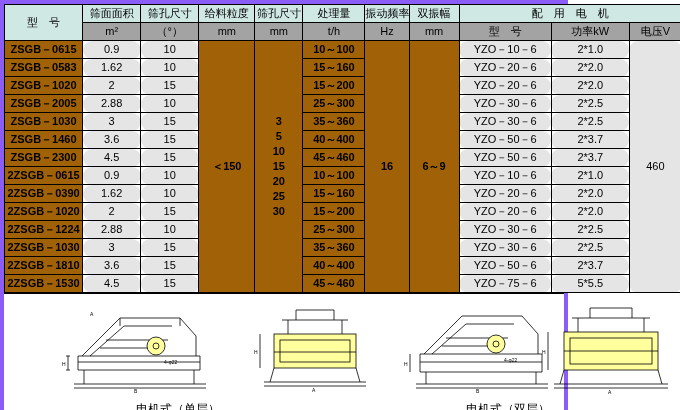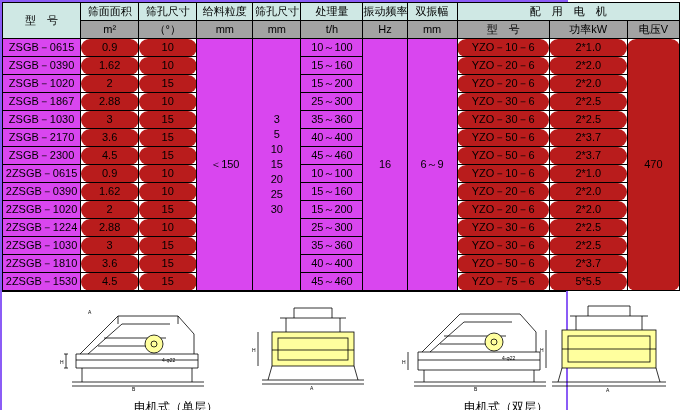--- a/index.html
+++ b/index.html
@@ -4,40 +4,40 @@
 <style>
   html,body{margin:0;padding:0;}
   body{
     width:680px;height:410px;
     background:#ffffff;
     font-family:"Liberation Sans","DejaVu Sans",sans-serif;
     font-size:11px;
     color:#000;
     overflow:hidden;
   }
-  #wrap{position:relative;width:568px;height:410px;box-sizing:border-box;border:2px solid #8b5cf6;}
+  #wrap{position:relative;width:568px;height:410px;box-sizing:border-box;border:4px solid #8b5cf6;}
   table.spec{
     border-collapse:collapse;
     width:678px;
     table-layout:fixed;
   }
   table.spec td,table.spec th{
     border:1px solid #000;
     text-align:center;
     vertical-align:middle;
     padding:0;
     font-size:11px;
     line-height:13px;
     height:17px;
     white-space:nowrap;
   }
   .hdr{background:#cfe8e4;font-weight:normal;height:20px;}
   .hdr2{background:#a3a3a3;height:20px;}
-  .cyan{background:#d946ef;}
-  .yellow{background:#b91c1c;border-radius:9px;}
+  .cyan{background:#a16207;font-weight:bold;}
+  .yellow{background:#e5e5e5;border-radius:9px;}
   .merge-v{vertical-align:middle;}
   .drawings{
     position:relative;
     height:128px;
     background:#ffffff;
     border-top:1px solid #000;
   }
   .fig{
     position:absolute;
     top:2px;
@@ -106,56 +106,56 @@
           <td class="cyan">ZSGB－0615</td>
           <td class="yellow">0.9</td>
           <td class="yellow">10</td>
           <td class="cyan merge-v" rowspan="14">＜150</td>
           <td class="cyan merge-v" rowspan="14" style="line-height: 15px; white-space: normal;">3<br>5<br>10<br>15<br>20<br>25<br>30</td>
           <td class="cyan">10～100</td>
           <td class="cyan merge-v" rowspan="14">16</td>
           <td class="cyan merge-v" rowspan="14">6～9</td>
           <td class="yellow">YZO－10－6</td>
           <td class="yellow">2*1.0</td>
-          <td class="yellow merge-v" rowspan="14">470</td>
-        </tr>
-        <tr>
-          <td class="cyan">ZSGB－0390</td>
+          <td class="yellow merge-v" rowspan="14">460</td>
+        </tr>
+        <tr>
+          <td class="cyan">ZSGB－0583</td>
           <td class="yellow">1.62</td>
           <td class="yellow">10</td>
           <td class="cyan">15～160</td>
           <td class="yellow">YZO－20－6</td>
           <td class="yellow">2*2.0</td>
         </tr>
         <tr>
           <td class="cyan">ZSGB－1020</td>
           <td class="yellow">2</td>
           <td class="yellow">15</td>
           <td class="cyan">15～200</td>
           <td class="yellow">YZO－20－6</td>
           <td class="yellow">2*2.0</td>
         </tr>
         <tr>
-          <td class="cyan">ZSGB－1867</td>
+          <td class="cyan">ZSGB－2005</td>
           <td class="yellow">2.88</td>
           <td class="yellow">10</td>
           <td class="cyan">25～300</td>
           <td class="yellow">YZO－30－6</td>
           <td class="yellow">2*2.5</td>
         </tr>
         <tr>
           <td class="cyan">ZSGB－1030</td>
           <td class="yellow">3</td>
           <td class="yellow">15</td>
           <td class="cyan">35～360</td>
           <td class="yellow">YZO－30－6</td>
           <td class="yellow">2*2.5</td>
         </tr>
         <tr>
-          <td class="cyan">ZSGB－2170</td>
+          <td class="cyan">ZSGB－1460</td>
           <td class="yellow">3.6</td>
           <td class="yellow">15</td>
           <td class="cyan">40～400</td>
           <td class="yellow">YZO－50－6</td>
           <td class="yellow">2*3.7</td>
         </tr>
         <tr>
           <td class="cyan">ZSGB－2300</td>
           <td class="yellow">4.5</td>
           <td class="yellow">15</td>

